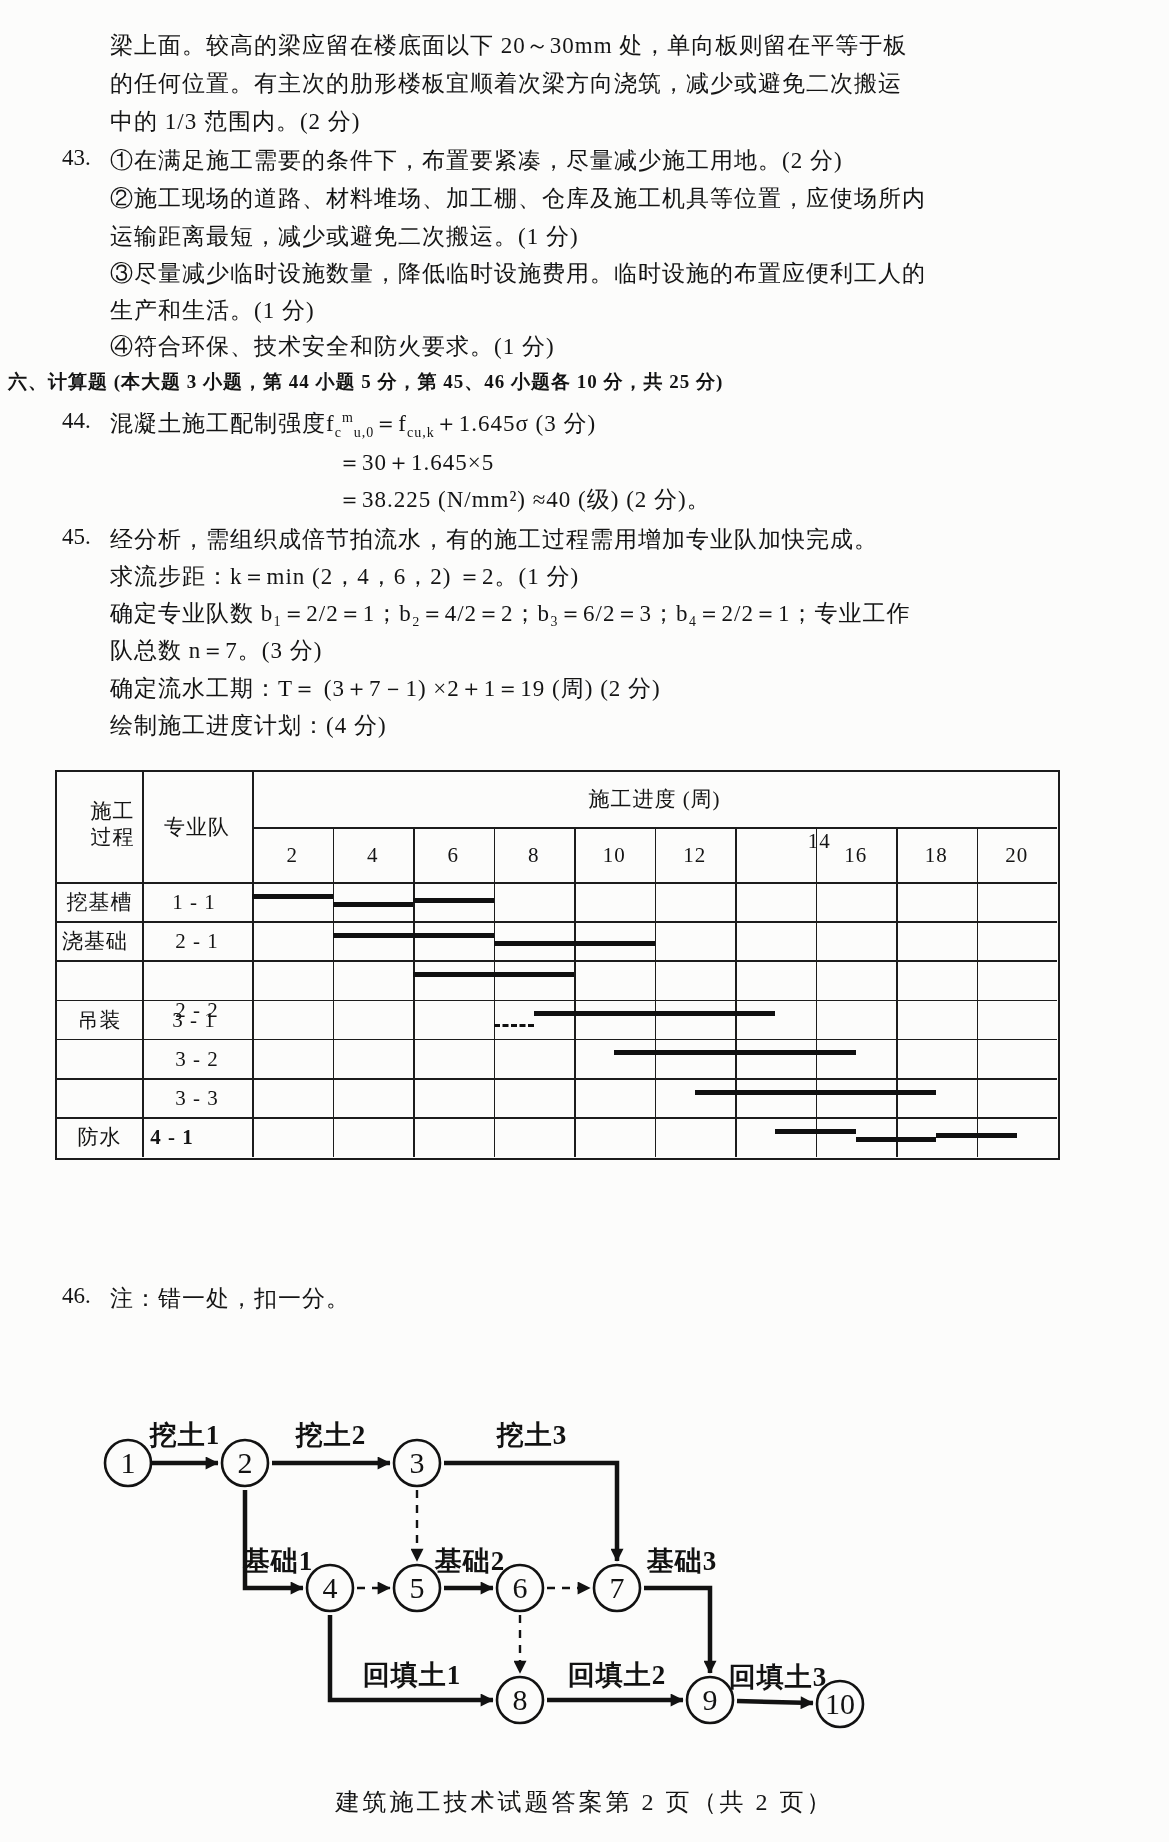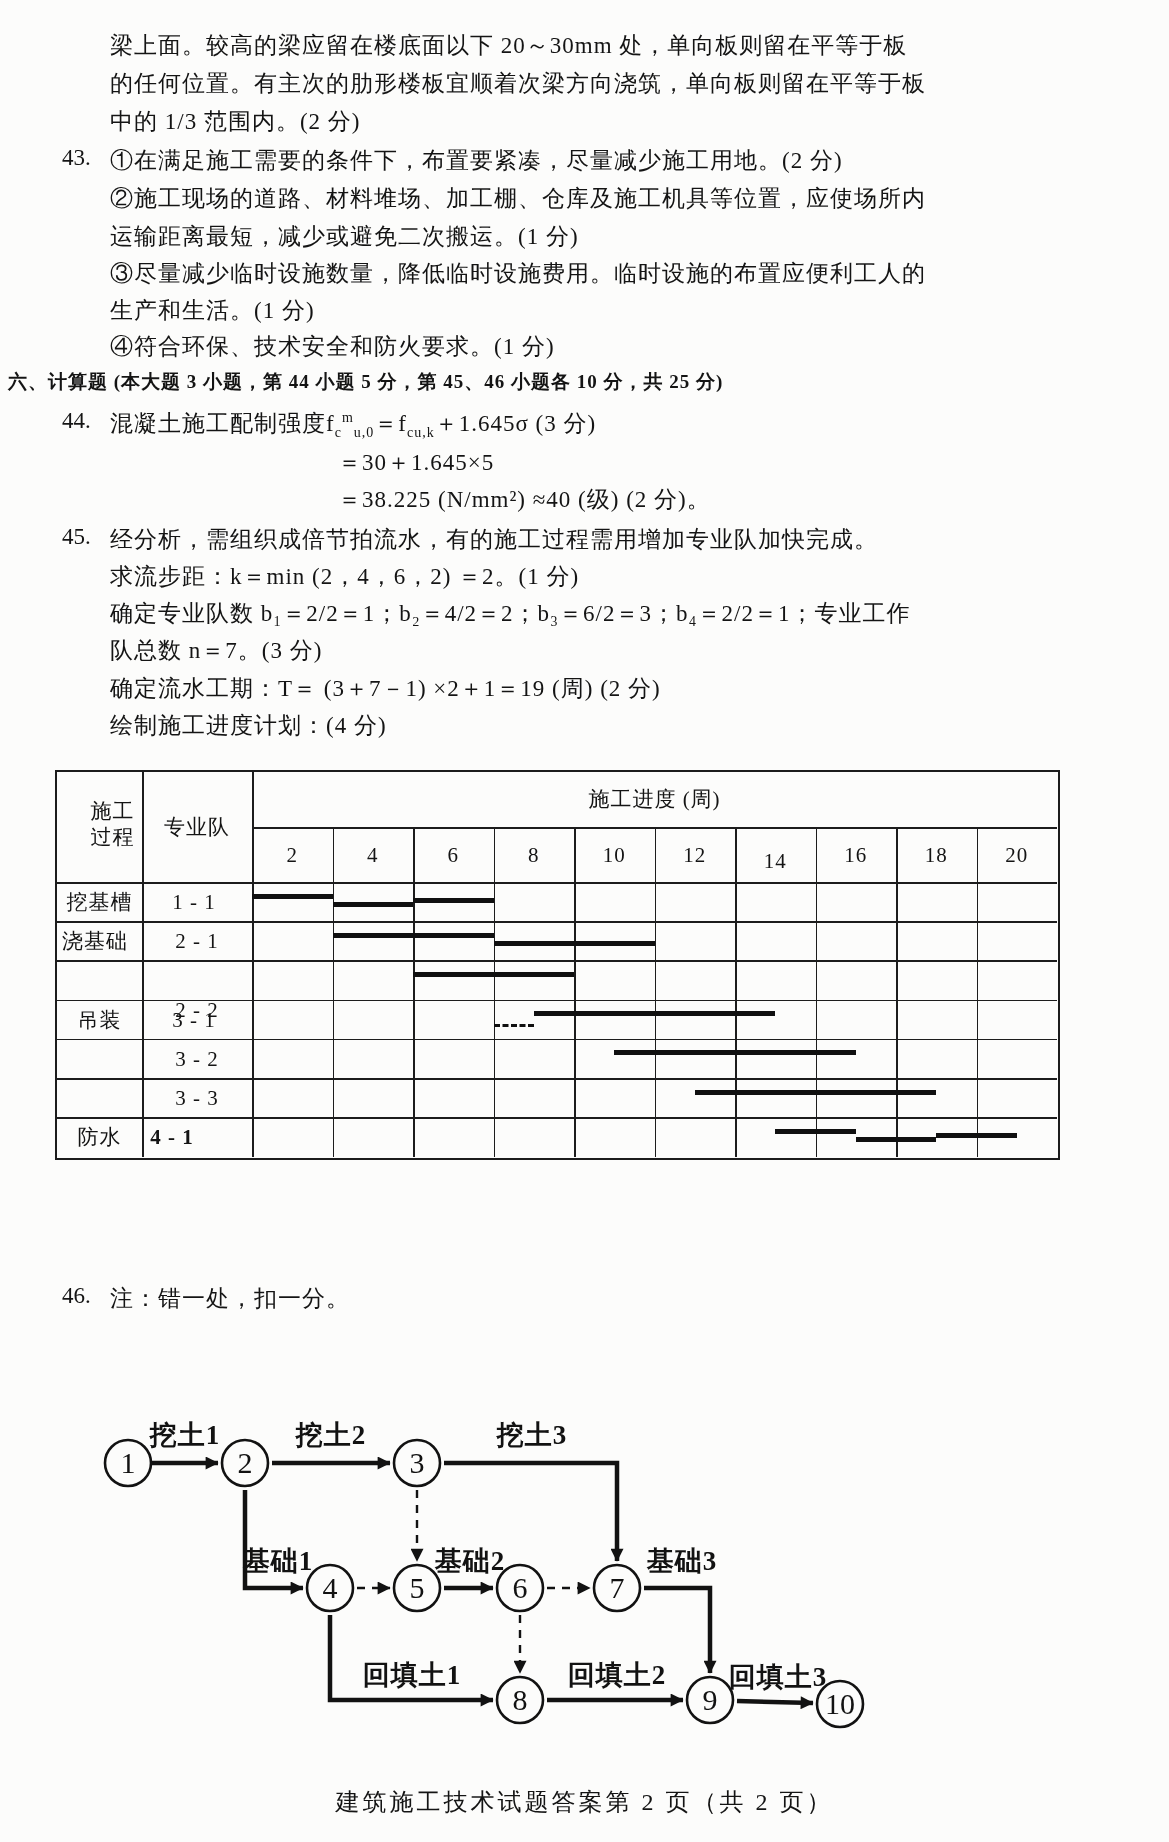--- a/index.html
+++ b/index.html
@@ -27,21 +27,21 @@
   #network .nodelabel{font-size:30px;fill:#121212;text-anchor:middle;}
   #network .edgelabel{font-size:27px;font-weight:600;fill:#121212;text-anchor:middle;letter-spacing:1px;}
   .footer{position:absolute;left:0;top:1786px;width:100%;text-align:center;font-size:24px;letter-spacing:3px;}
 </style>
 </head>
 <body>
 
 <div class="page">
 
   <div class="tline" style="left:110px;top:30px">梁上面。较高的梁应留在楼底面以下 20～30mm 处，单向板则留在平等于板</div>
-  <div class="tline" style="left:110px;top:68px">的任何位置。有主次的肋形楼板宜顺着次梁方向浇筑，单向板则留在平等于板</div>
+  <div class="tline" style="left:110px;top:68px">的任何位置。有主次的肋形楼板宜顺着次梁方向浇筑，减少或避免二次搬运</div>
   <div class="tline" style="left:110px;top:106px">中的 1/3 范围内。(2 分)</div>
 
   <div class="qnum" style="left:62px;top:145px">43.</div>
   <div class="tline" style="left:110px;top:145px">①在满足施工需要的条件下，布置要紧凑，尽量减少施工用地。(2 分)</div>
   <div class="tline" style="left:110px;top:183px">②施工现场的道路、材料堆场、加工棚、仓库及施工机具等位置，应使场所内</div>
   <div class="tline" style="left:110px;top:221px">运输距离最短，减少或避免二次搬运。(1 分)</div>
   <div class="tline" style="left:110px;top:258px">③尽量减少临时设施数量，降低临时设施费用。临时设施的布置应便利工人的</div>
   <div class="tline" style="left:110px;top:295px">生产和生活。(1 分)</div>
   <div class="tline" style="left:110px;top:331px">④符合环保、技术安全和防火要求。(1 分)</div>
 
@@ -83,21 +83,21 @@
       <div class="gtxt" style="left: 0px; top: 26px; width: 85px; white-space: pre-line; padding-left: 13px;">施工
 过程</div>
       <div class="gtxt" style="left: 85px; top: 42px; width: 110px;">专业队</div>
       <div class="gtxt" style="left: 195px; top: 14px; width: 805px;">施工进度 (周)</div>
       <div class="gtxt" style="left: 195px; top: 70px; width: 80.5px;">2</div>
       <div class="gtxt" style="left: 275.5px; top: 70px; width: 80.5px;">4</div>
       <div class="gtxt" style="left: 356px; top: 70px; width: 80.5px;">6</div>
       <div class="gtxt" style="left: 436.5px; top: 70px; width: 80.5px;">8</div>
       <div class="gtxt" style="left: 517px; top: 70px; width: 80.5px;">10</div>
       <div class="gtxt" style="left: 597.5px; top: 70px; width: 80.5px;">12</div>
-      <div class="gtxt" style="left: 678px; top: 76px; width: 80.5px;">14</div>
+      <div class="gtxt" style="left: 678px; top: 56px; width: 80.5px; padding-left: 44px;">14</div>
       <div class="gtxt" style="left: 758.5px; top: 70px; width: 80.5px;">16</div>
       <div class="gtxt" style="left: 839px; top: 70px; width: 80.5px;">18</div>
       <div class="gtxt" style="left: 919.5px; top: 70px; width: 80.5px;">20</div>
       <div class="gtxt" style="left: 0px; top: 117px; width: 85px;">挖基槽</div>
       <div class="gtxt" style="left: 85px; top: 117px; width: 104px;">1 - 1</div>
       <div class="gbar" style="left: 195px; top: 121.6px; width: 80.5px;"></div>
       <div class="gbar" style="left: 275.5px; top: 129.6px; width: 80.5px;"></div>
       <div class="gbar" style="left: 356px; top: 125.6px; width: 80.5px;"></div>
       <div class="gtxt" style="left: 0px; top: 156.2px; width: 76px;">浇基础</div>
       <div class="gtxt" style="left: 85px; top: 156.2px; width: 110px;">2 - 1</div>

